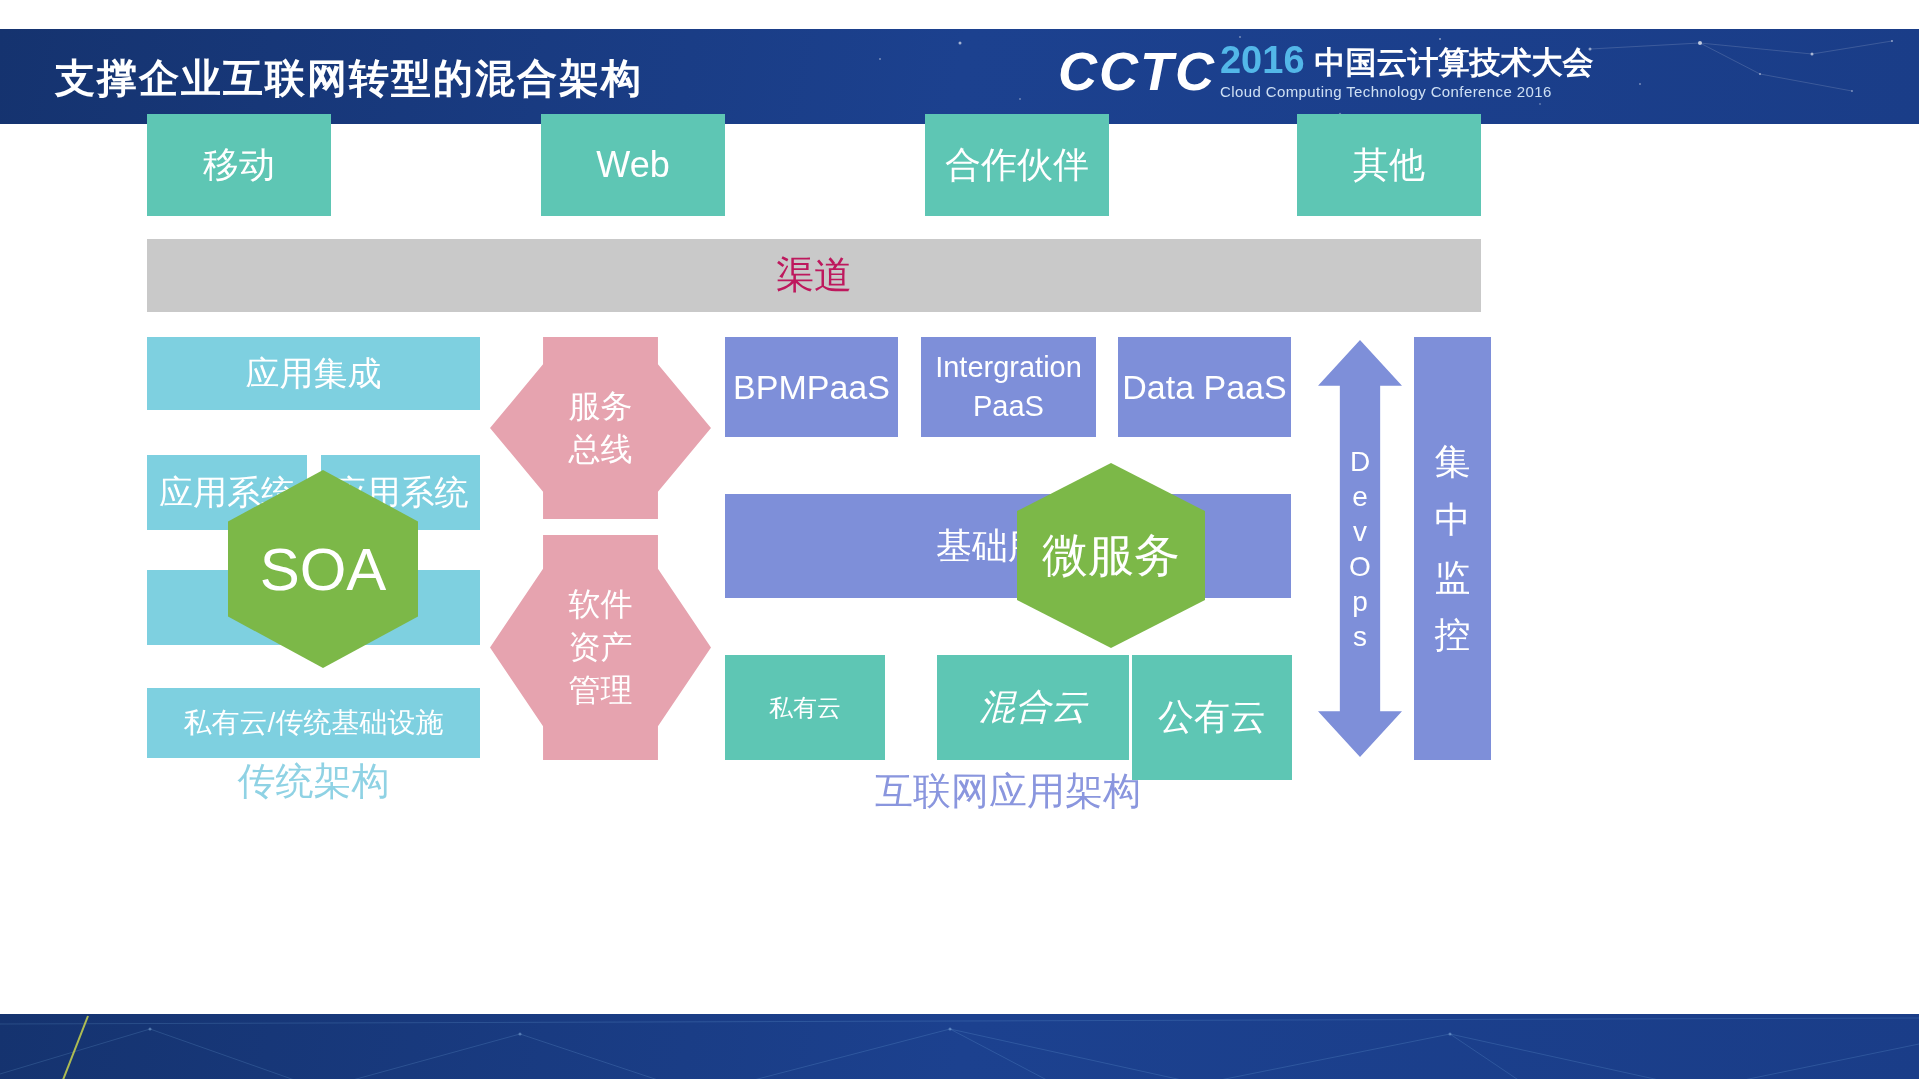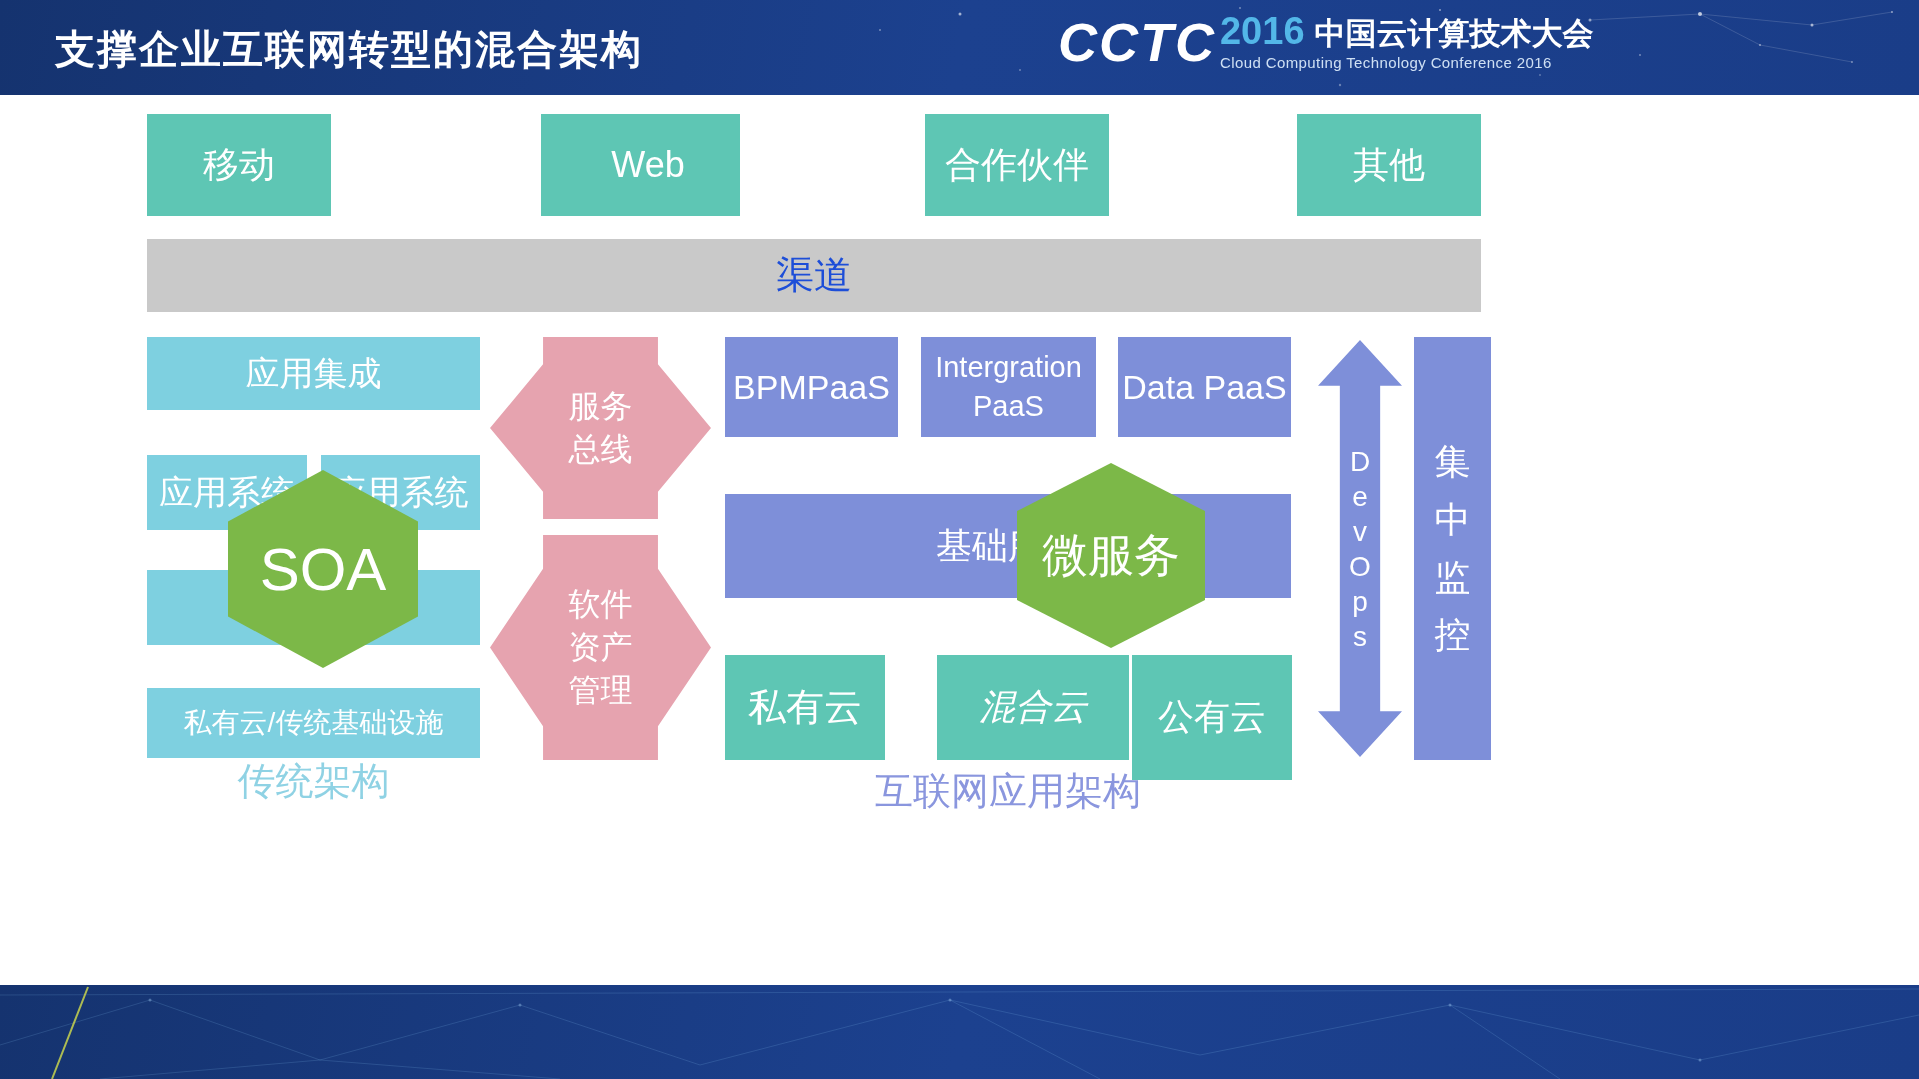--- a/index.html
+++ b/index.html
@@ -1,21 +1,21 @@
 <!DOCTYPE html>
 <html><head>
 <meta charset="utf-8">
 <style>
   html,body{margin:0;padding:0;}
   .slide{
     position:relative;width:1919px;height:1079px;overflow:hidden;
     background:#ffffff;font-family:"Liberation Sans",sans-serif;
   }
   
-  .band{position:absolute;left:0;width:1919px;background:linear-gradient(100deg,#15336f 0%,#1c418f 50%,#1a3d88 100%);}
+  .band{position:absolute;left:0;width:1919px;background:linear-gradient(100deg,#15336f 0%,#1c418f 50%,#1a3d88 100%);margin-top:29px;}
   .header{top:0;height:95px;}
   .footer{top:985px;height:94px;}
   .deco{position:absolute;left:0;top:0;pointer-events:none;}
   .page-title{
     position:absolute;left:55px;top:22px;font-size:40px;font-weight:bold;
     color:#ffffff;letter-spacing:2px;white-space:nowrap;
   }
   .logo{position:absolute;left:1058px;top:12px;display:flex;align-items:center;gap:4px;color:#fff;}
   .logo-brand{font-size:54px;font-weight:bold;font-style:italic;letter-spacing:2px;line-height:1;}
   .logo-text{display:flex;flex-direction:column;}
@@ -24,21 +24,21 @@
   .logo-cn{font-size:31px;font-weight:bold;color:#ffffff;line-height:1;}
   .logo-en{font-size:15px;color:#cfe0f4;margin-top:4px;letter-spacing:.4px;}
   
   .box{
     position:absolute;display:flex;align-items:center;justify-content:center;
     color:#ffffff;text-align:center;z-index:1;
   }
   .teal{background:#5ec6b4;}
   .lblue{background:#7ed0e0;}
   .purple{background:#7e8fd9;}
-  .graybar{background:#c9c9c9;color:#1d4ed8;}
+  .graybar{background:#c9c9c9;color:#be185d;}
   .pre{white-space:pre-line;line-height:1.35;}
   
   .hex{
     clip-path:polygon(50% 0%,100% 26%,100% 74%,50% 100%,0% 74%,0% 26%);
     background:#7cb848;z-index:5;
   }
   .arrowH{
     clip-path:polygon(24% 0,76% 0,76% 15%,100% 50%,76% 85%,76% 100%,24% 100%,24% 85%,0 50%,24% 15%);
     background:#e6a3af;
   }
@@ -85,21 +85,21 @@
         <div class="logo-row">
           <span class="logo-year">2016</span>
           <span class="logo-cn">中国云计算技术大会</span>
         </div>
         <div class="logo-en">Cloud Computing Technology Conference 2016</div>
       </div>
     </div>
   </div>
 
   <div class="box teal" style="left:147px;top:114px;width:184px;height:102px;font-size:36px;">移动</div>
-  <div class="box teal" style="left:541px;top:114px;width:184px;height:102px;font-size:36px;padding-left:15px;">Web</div>
+  <div class="box teal" style="left:541px;top:114px;width:184px;height:102px;font-size:36px;">Web</div>
   <div class="box teal" style="left:925px;top:114px;width:184px;height:102px;font-size:36px;">合作伙伴</div>
   <div class="box teal" style="left:1297px;top:114px;width:184px;height:102px;font-size:36px;">其他</div>
 
   <div class="box graybar" style="left:147px;top:239px;width:1334px;height:73px;font-size:38px;">渠道</div>
 
   <div class="box lblue" style="left:147px;top:337px;width:333px;height:73px;font-size:34px;">应用集成</div>
   <div class="box lblue" style="left:147px;top:455px;width:160px;height:75px;font-size:34px;">应用系统</div>
   <div class="box lblue" style="left:321px;top:455px;width:159px;height:75px;font-size:34px;">应用系统</div>
   <div class="box lblue" style="left:147px;top:570px;width:333px;height:75px;"></div>
   <div class="box lblue" style="left:147px;top:688px;width:333px;height:70px;font-size:28px;">私有云/传统基础设施</div>
@@ -111,21 +111,21 @@
   <div class="box arrowH pre" style="left:490px;top:535px;width:221px;height:225px;font-size:32px;">软件
 资产
 管理</div>
 
   <div class="box purple" style="left:725px;top:337px;width:173px;height:100px;font-size:34px;">BPMPaaS</div>
   <div class="box purple" style="left:1118px;top:337px;width:173px;height:100px;font-size:34px;">Data PaaS</div>
   <div class="box purple pre" style="left:921px;top:337px;width:175px;height:100px;font-size:29px;">Intergration
 PaaS</div>
   <div class="box purple" style="left:725px;top:494px;width:566px;height:104px;font-size:36px;">基础服务</div>
   <div class="box hex" style="left:1017px;top:463px;width:188px;height:185px;font-size:46px;font-family:Liberation Serif, serif;">微服务</div>
-  <div class="box teal" style="left:725px;top:655px;width:160px;height:105px;font-size:38px;">私有云</div>
+  <div class="box teal" style="left:725px;top:655px;width:160px;height:105px;font-size:24px;">私有云</div>
   <div class="box teal" style="left:937px;top:655px;width:192px;height:105px;font-size:36px;font-style:italic;">混合云</div>
   <div class="box teal" style="left:1132px;top:655px;width:160px;height:125px;font-size:36px;">公有云</div>
   <div class="caption cap-right" style="left:725px;top:766px;width:566px;">互联网应用架构</div>
 
   <div class="box arrowV pre" style="left:1318px;top:340px;width:84px;height:417px;font-size:28px;line-height:1.25;">D
 e
 v
 O
 p
 s</div>

